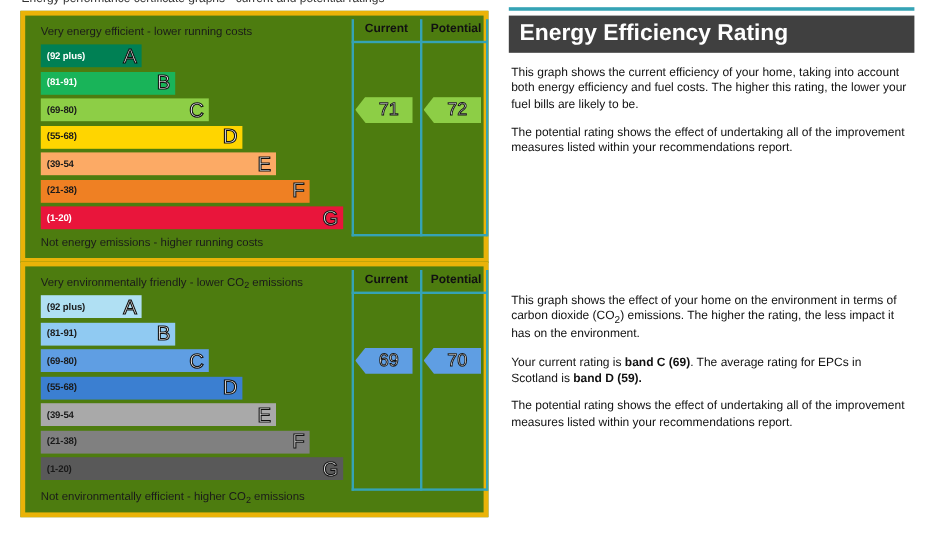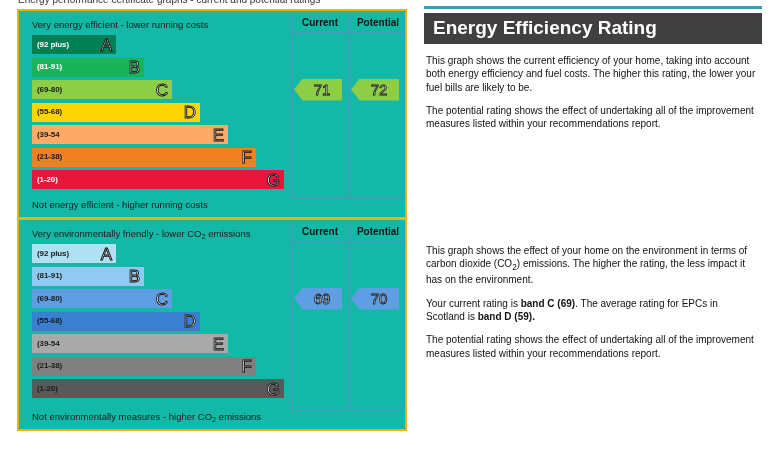--- a/index.html
+++ b/index.html
@@ -30,22 +30,22 @@
   .top-strip .clip-teal {
     position: absolute;
     left: 424px; top: 6px;
     width: 338px; height: 10px;
     background: #35a3b5;
   }
 
   
   .epc-block {
     position: absolute;
-    border: 2px solid #eab308;
-    background: #14b8a6;
+    border: 4px solid #eab308;
+    background: #4d7c0f;
   }
   #block-energy { left: 17px; top: 9px; width: 390px; height: 210px; }
   #block-co2    { left: 17px; top: 218px; width: 390px; height: 213px; }
 
   .caption {
     position: absolute;
     left: 13px;
     font-size: 9.5px;
     color: #1a1a1a;
     white-space: nowrap;
@@ -205,21 +205,21 @@
       </div>
       <div class="band dark-text" style="width: 224px; background: rgb(239, 128, 35);">
         <div class="range">(21-38)</div>
         <div class="letter">F</div>
       </div>
       <div class="band" style="width: 252px; background: rgb(233, 21, 59);">
         <div class="range">(1-20)</div>
         <div class="letter">G</div>
       </div>
     </div>
-  <div class="caption bottom">Not energy efficient - higher running costs</div>
+  <div class="caption bottom">Not energy emissions - higher running costs</div>
 
   <div class="cols">
     <div class="col-head c">Current</div>
     <div class="col-head p">Potential</div>
     <div class="hline top"></div>
     <div class="hline bot"></div>
     <div class="vline" style="left:0px;  bottom:18px; top:3px;"></div>
     <div class="vline" style="left:57px; bottom:18px; top:3px;"></div>
     <div class="vline" style="left:112px;bottom:18px; top:3px;"></div>
 
@@ -260,21 +260,21 @@
       <div class="band dark-text" style="width: 224px; background: rgb(128, 128, 128);">
         <div class="range">(21-38)</div>
         <div class="letter">F</div>
       </div>
       <div class="band dark-text" style="width: 252px; background: rgb(89, 89, 89);">
         <div class="range">(1-20)</div>
         <div class="letter">G</div>
       </div>
     </div>
   <div class="caption bottom">
-    <span>Not environmentally measures - higher CO</span><sub>2</sub><span> emissions</span>
+    <span>Not environmentally efficient - higher CO</span><sub>2</sub><span> emissions</span>
   </div>
 
   <div class="cols">
     <div class="col-head c">Current</div>
     <div class="col-head p">Potential</div>
     <div class="hline top"></div>
     <div class="hline bot"></div>
     <div class="vline" style="left:0px;  bottom:18px; top:3px;"></div>
     <div class="vline" style="left:57px; bottom:18px; top:3px;"></div>
     <div class="vline" style="left:112px;bottom:18px; top:3px;"></div>

